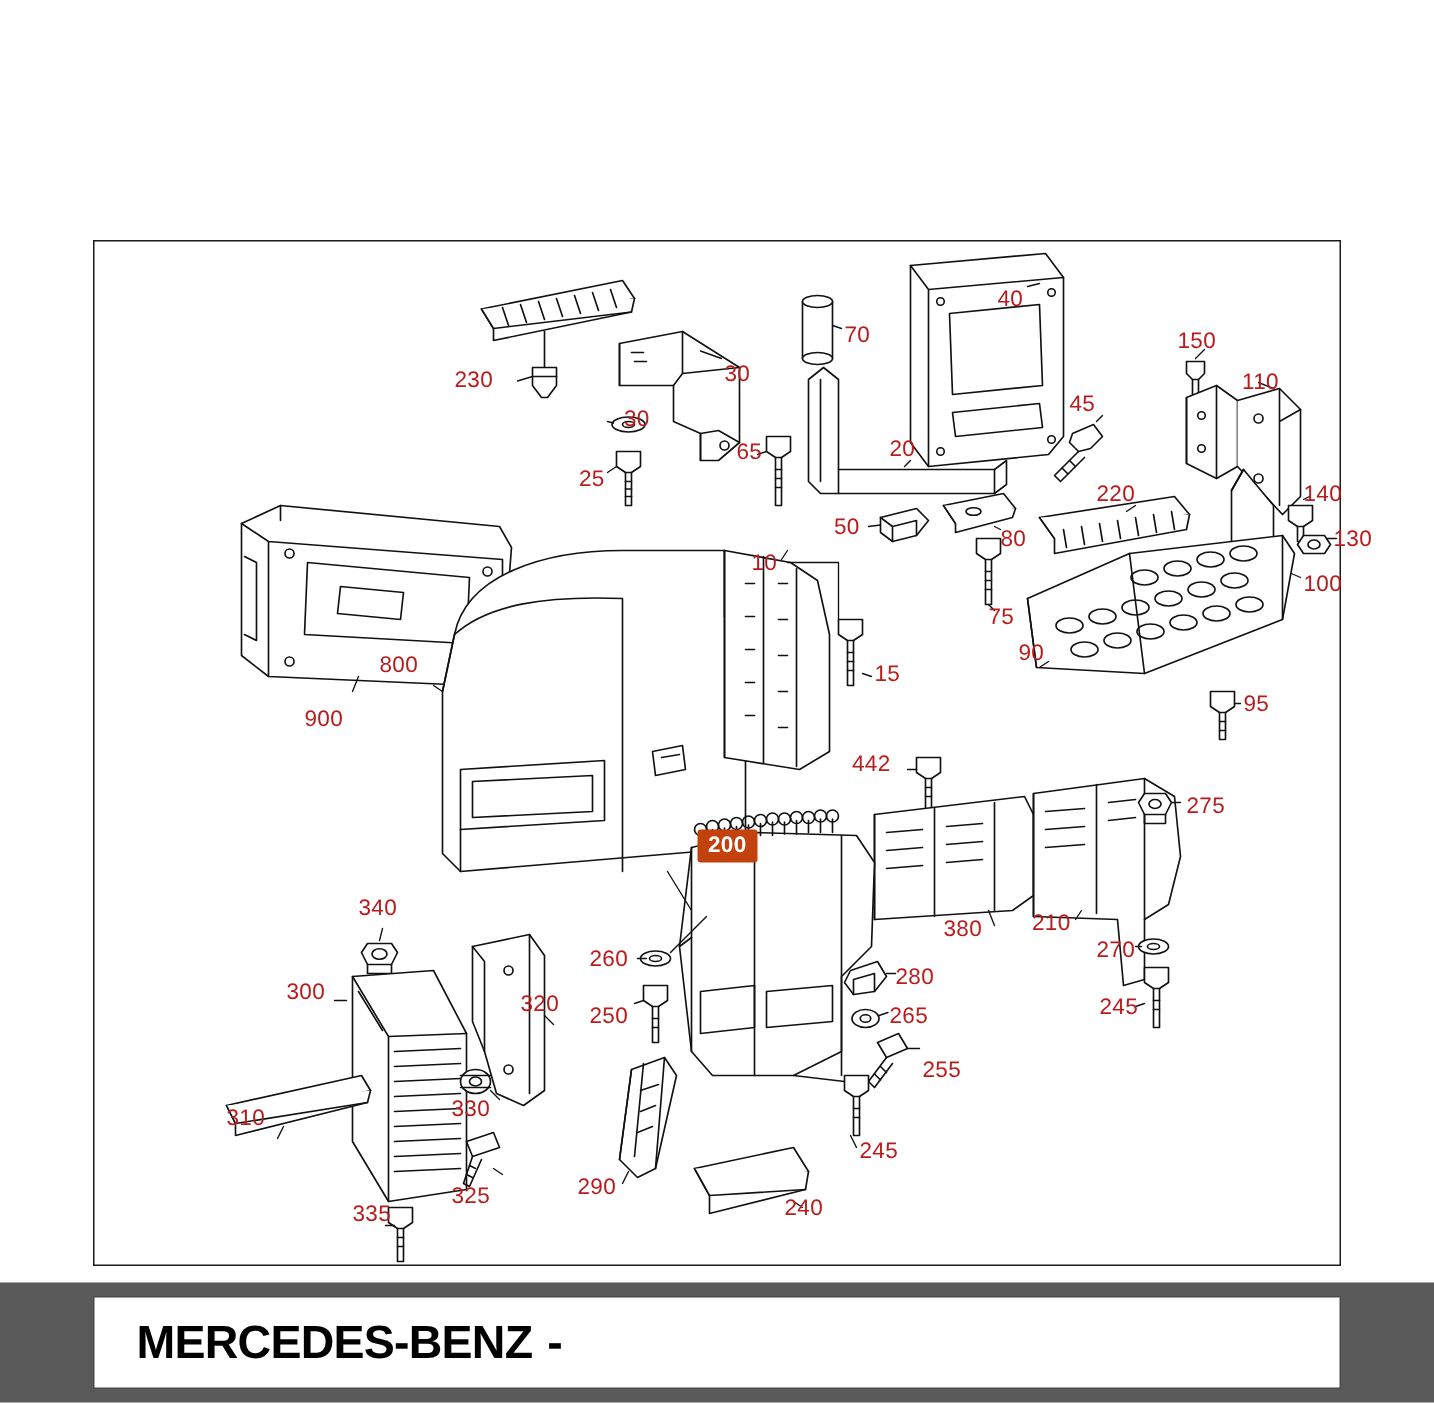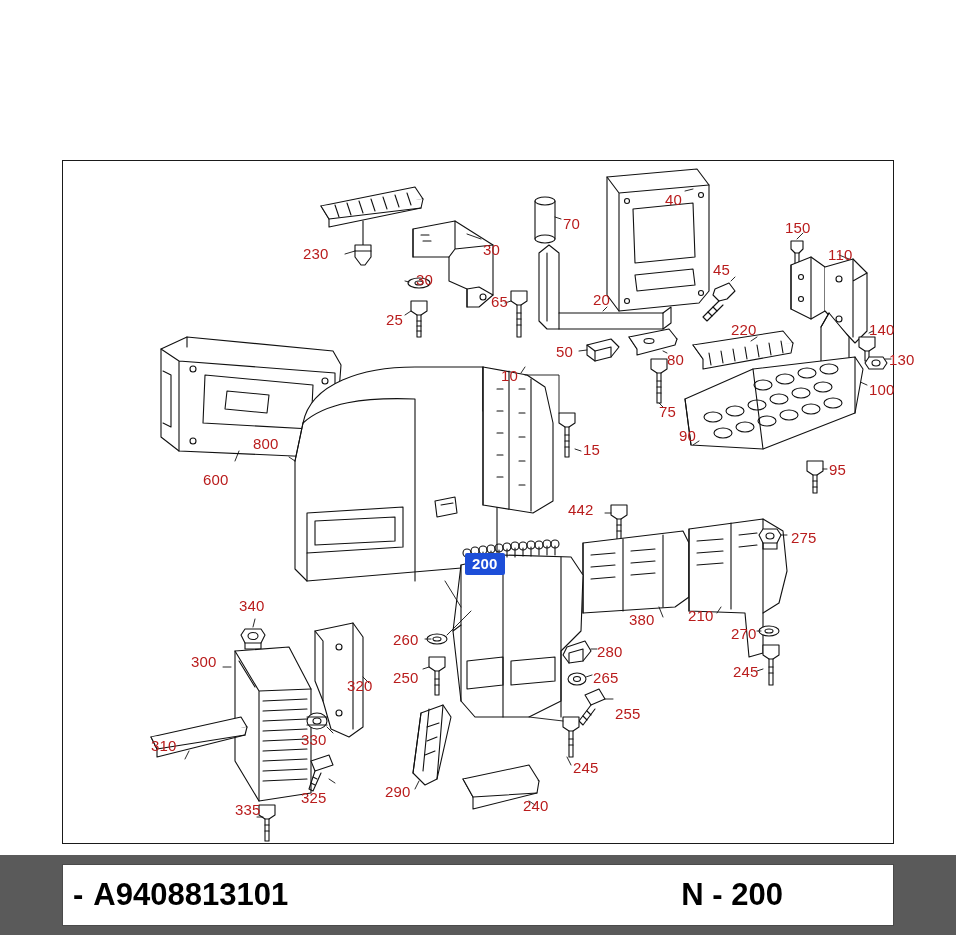--- a/index.html
+++ b/index.html
@@ -14,21 +14,21 @@
   .canvas{position:absolute;inset:0;}
   .canvas svg{position:absolute;left:0;top:0;}
 
   
   .lbl{
     position:absolute;font-family:"Liberation Sans",sans-serif;
     font-size:15px;font-weight:400;color:#b91c1c;white-space:nowrap;
     letter-spacing:.2px;
   }
   .lbl.hl{
-    background:#1d4ed8;color:#ffffff;padding:2px 7px 3px 7px;
+    background:#c2410c;color:#ffffff;padding:2px 7px 3px 7px;
     border-radius:2px;font-weight:700;
   }
 
   
   .footer{
     position:absolute;left:0;top:855px;width:956px;height:80px;
     background:#5a5a5a;
   }
   .footer-inner{
     position:absolute;left:62px;top:864px;width:832px;height:62px;
@@ -454,47 +454,46 @@
       <span class="lbl" style="left:765px;top:85px;">110</span>
       <span class="lbl" style="left:806px;top:160px;">140</span>
       <span class="lbl" style="left:826px;top:190px;">130</span>
       <span class="lbl" style="left:806px;top:220px;">100</span>
       <span class="lbl" style="left:668px;top:160px;">220</span>
       <span class="lbl" style="left:616px;top:266px;">90</span>
       <span class="lbl" style="left:766px;top:300px;">95</span>
       <span class="lbl" style="left:438px;top:206px;">10</span>
       <span class="lbl" style="left:520px;top:280px;">15</span>
       <span class="lbl" style="left:190px;top:274px;">800</span>
-      <span class="lbl" style="left:140px;top:310px;">600</span>
+      <span class="lbl" style="left:140px;top:310px;">900</span>
       <span class="lbl" style="left:505px;top:340px;">442</span>
       <span class="lbl" style="left:728px;top:368px;">275</span>
       <span class="lbl" style="left:566px;top:450px;">380</span>
       <span class="lbl" style="left:625px;top:446px;">210</span>
       <span class="lbl hl" style="left:402px;top:392px;">200</span>
       <span class="lbl" style="left:668px;top:464px;">270</span>
       <span class="lbl" style="left:670px;top:502px;">245</span>
       <span class="lbl" style="left:176px;top:436px;">340</span>
       <span class="lbl" style="left:128px;top:492px;">300</span>
       <span class="lbl" style="left:88px;top:576px;">310</span>
       <span class="lbl" style="left:238px;top:570px;text-align:center;">330</span>
-      <span class="lbl" style="left:284px;top:516px;">320</span>
+      <span class="lbl" style="left:284px;top:500px;">320</span>
       <span class="lbl" style="left:238px;top:628px;">325</span>
       <span class="lbl" style="left:172px;top:640px;">335</span>
       <span class="lbl" style="left:330px;top:470px;">260</span>
       <span class="lbl" style="left:330px;top:508px;">250</span>
       <span class="lbl" style="left:322px;top:622px;">290</span>
       <span class="lbl" style="left:460px;top:636px;">240</span>
       <span class="lbl" style="left:510px;top:598px;">245</span>
       <span class="lbl" style="left:552px;top:544px;">255</span>
       <span class="lbl" style="left:530px;top:508px;">265</span>
       <span class="lbl" style="left:534px;top:482px;">280</span>
 
     </div>
   </div>
 
   <div class="footer"></div>
   <div class="footer-inner">
+    <span class="brand">MERCEDES-BENZ</span>
     <span class="dash">-</span>
-    <span class="partno">A9408813101</span>
-    <span class="pagecode">N - 200</span>
   </div>
 
 </div>
 
 </body></html>

